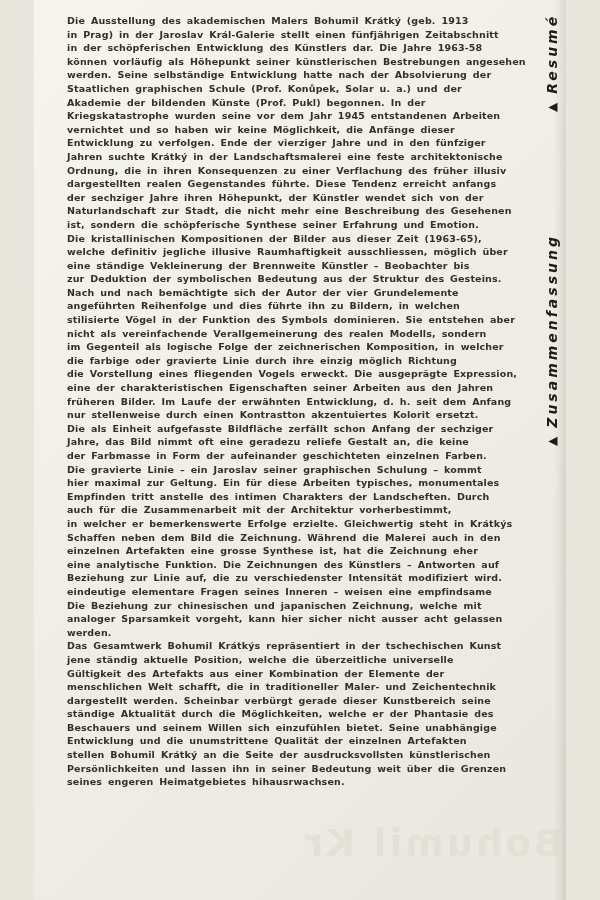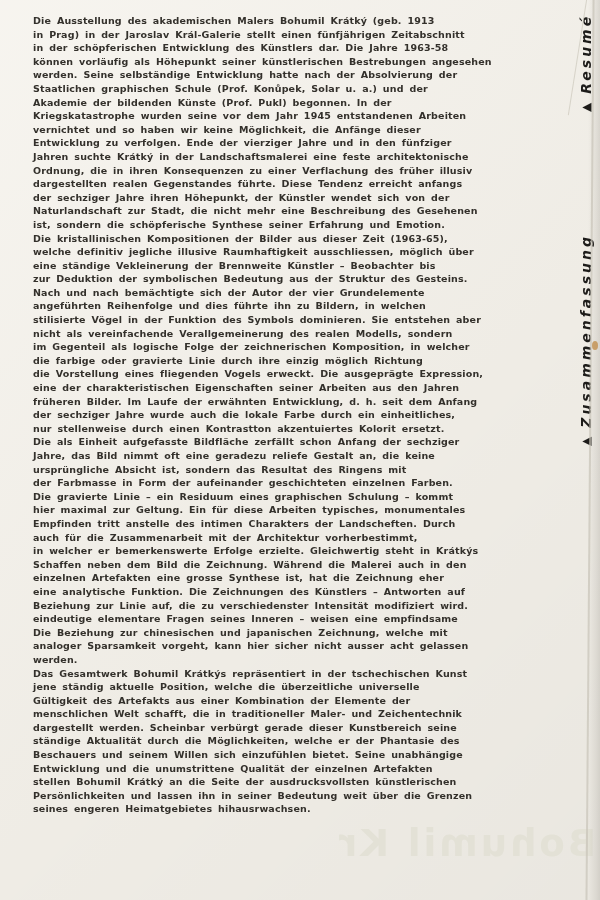--- a/index.html
+++ b/index.html
@@ -8,24 +8,25 @@
   }
   body {
     width: 600px;
     height: 900px;
     overflow: hidden;
     background: #e9e6de;
     font-family: "DejaVu Sans", "Liberation Sans", sans-serif;
   }
   .page {
     position: relative;
-    width: 600px;
+    width: 532px;
     height: 900px;
     background: #f4f1ea;
     overflow: hidden;
+    margin-left: 34px;
   }
   
   .page::before {
     content: "";
     position: absolute;
     inset: 0;
     background: linear-gradient(135deg, rgba(255,255,255,0.25) 0%, rgba(0,0,0,0.02) 55%, rgba(0,0,0,0.045) 100%);
     pointer-events: none;
   }
   .text-block {
@@ -145,27 +146,25 @@
       <div class="line">zur Deduktion der symbolischen Bedeutung aus der Struktur des Gesteins.</div>
       <div class="line">Nach und nach bemächtigte sich der Autor der vier Grundelemente</div>
       <div class="line">angeführten Reihenfolge und dies führte ihn zu Bildern, in welchen</div>
       <div class="line">stilisierte Vögel in der Funktion des Symbols dominieren. Sie entstehen aber</div>
       <div class="line">nicht als vereinfachende Verallgemeinerung des realen Modells, sondern</div>
       <div class="line">im Gegenteil als logische Folge der zeichnerischen Komposition, in welcher</div>
       <div class="line">die farbige oder gravierte Linie durch ihre einzig möglich Richtung</div>
       <div class="line">die Vorstellung eines fliegenden Vogels erweckt. Die ausgeprägte Expression,</div>
       <div class="line">eine der charakteristischen Eigenschaften seiner Arbeiten aus den Jahren</div>
       <div class="line">früheren Bilder. Im Laufe der erwähnten Entwicklung, d. h. seit dem Anfang</div>
-      <div class="line">der sechziger Jahre wurde auch die lokale Farbe durch ein einheitliches,</div>
       <div class="line">nur stellenweise durch einen Kontrastton akzentuiertes Kolorit ersetzt.</div>
       <div class="line">Die als Einheit aufgefasste Bildfläche zerfällt schon Anfang der sechziger</div>
       <div class="line">Jahre, das Bild nimmt oft eine geradezu reliefe Gestalt an, die keine</div>
-      <div class="line">ursprüngliche Absicht ist, sondern das Resultat des Ringens mit</div>
       <div class="line">der Farbmasse in Form der aufeinander geschichteten einzelnen Farben.</div>
-      <div class="line">Die gravierte Linie – ein Residuum eines graphischen Schulung – kommt</div>
+      <div class="line">Die gravierte Linie – ein Jaroslav seiner graphischen Schulung – kommt</div>
       <div class="line">hier maximal zur Geltung. Ein für diese Arbeiten typisches, monumentales</div>
       <div class="line">Empfinden tritt anstelle des intimen Charakters der Landscheften. Durch</div>
       <div class="line">auch für die Zusammenarbeit mit der Architektur vorherbestimmt,</div>
       <div class="line">in welcher er bemerkenswerte Erfolge erzielte. Gleichwertig steht in Krátkýs</div>
       <div class="line">Schaffen neben dem Bild die Zeichnung. Während die Malerei auch in den</div>
       <div class="line">einzelnen Artefakten eine grosse Synthese ist, hat die Zeichnung eher</div>
       <div class="line">eine analytische Funktion. Die Zeichnungen des Künstlers – Antworten auf</div>
       <div class="line">Beziehung zur Linie auf, die zu verschiedenster Intensität modifiziert wird.</div>
       <div class="line">eindeutige elementare Fragen seines Inneren – weisen eine empfindsame</div>
       <div class="line">Die Beziehung zur chinesischen und japanischen Zeichnung, welche mit</div>

